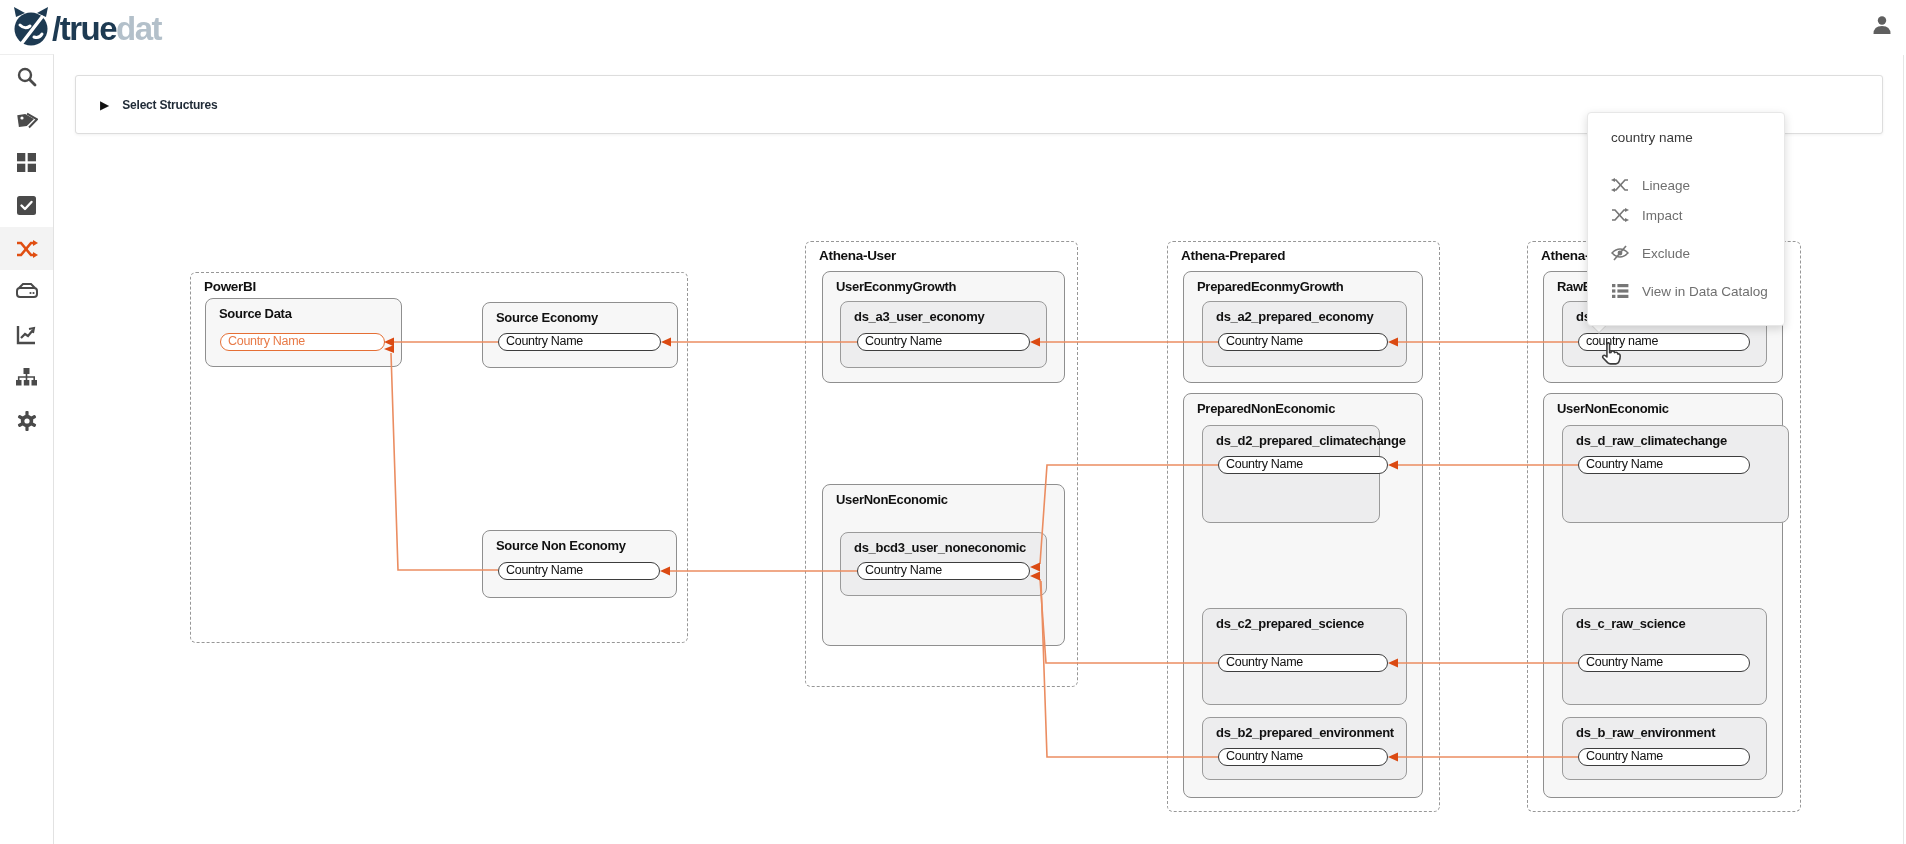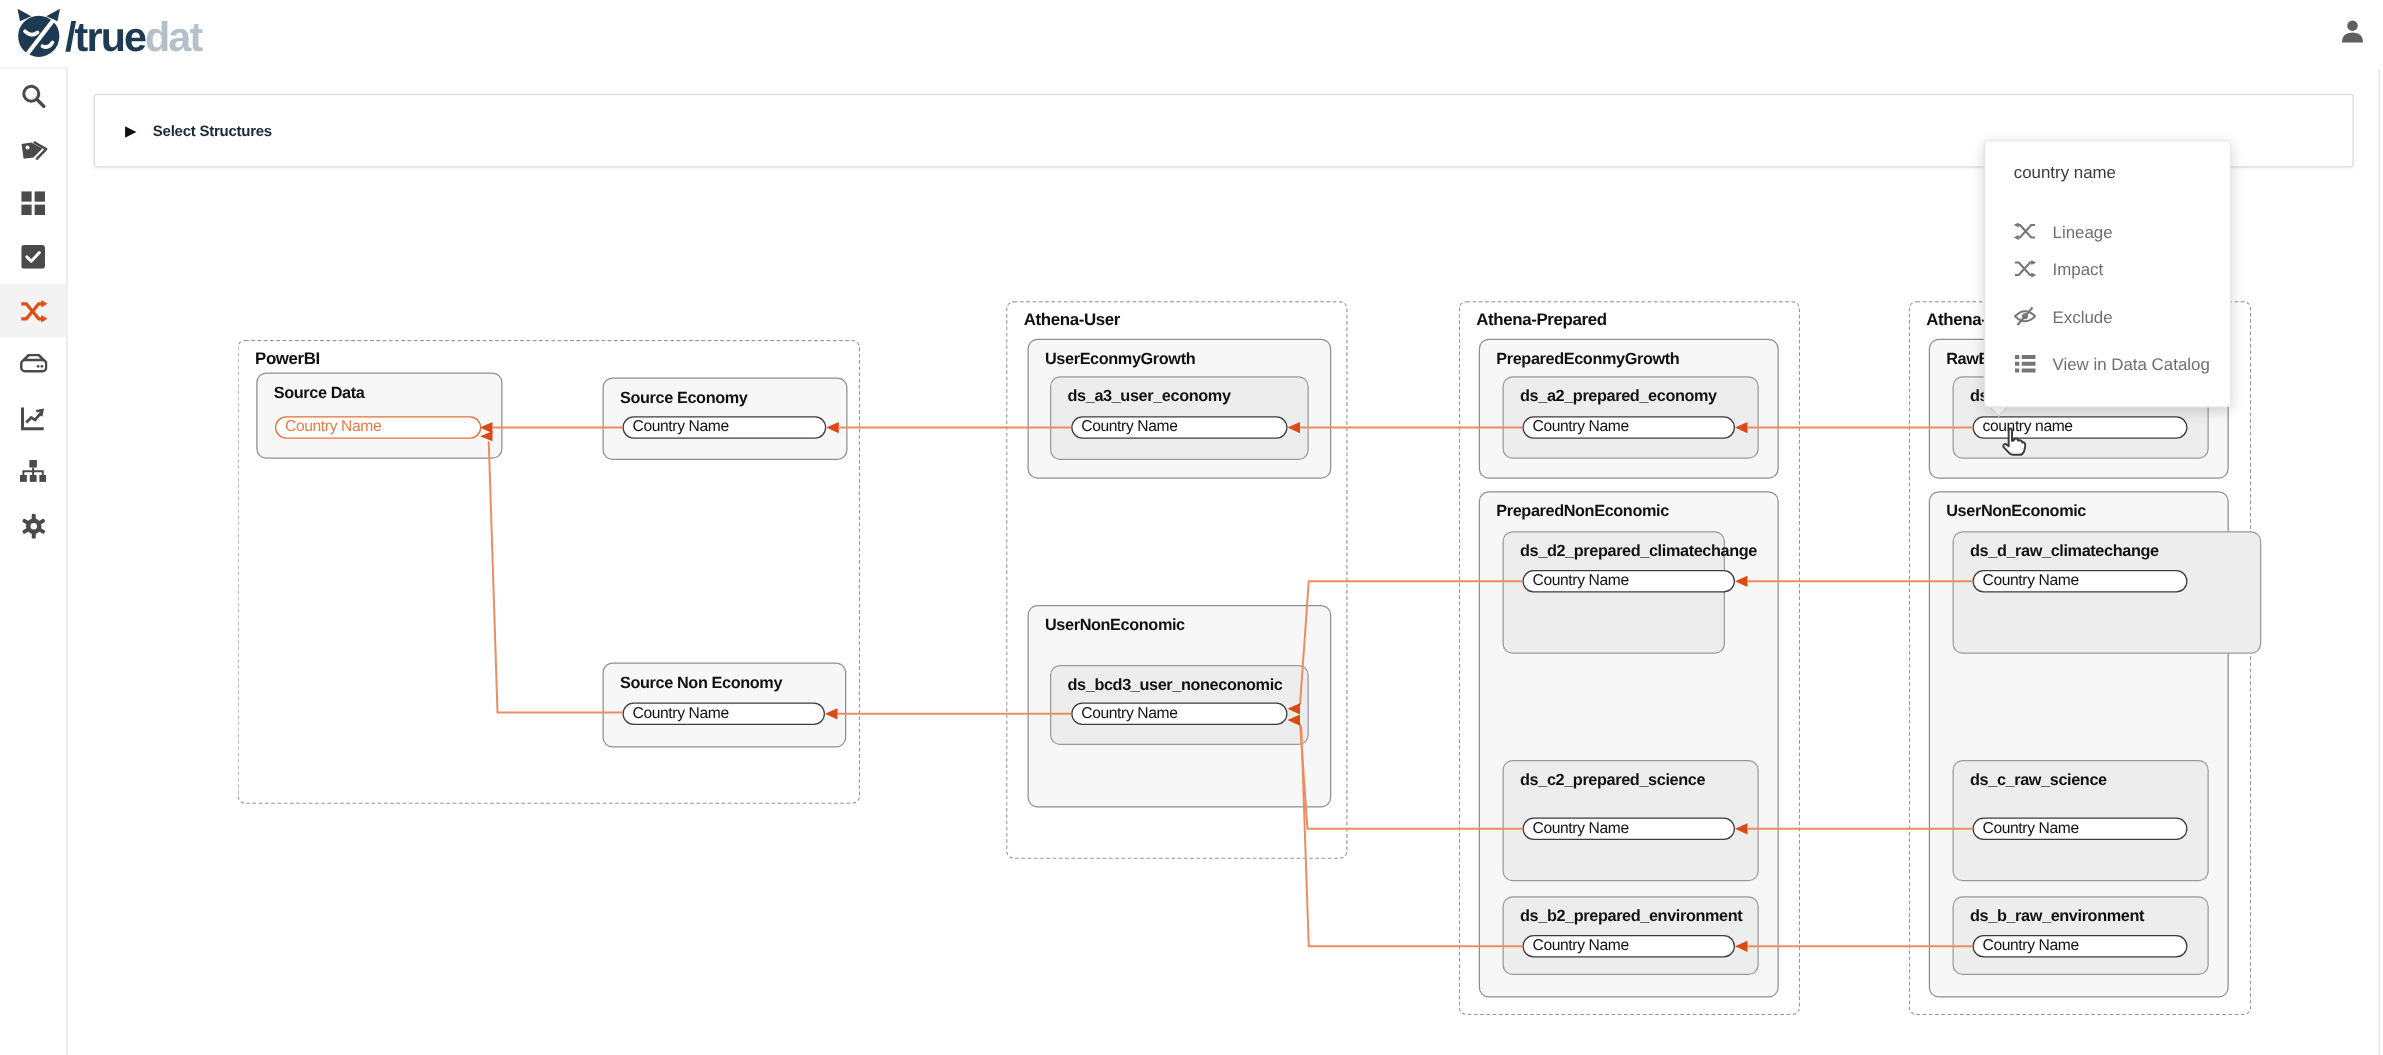--- a/index.html
+++ b/index.html
@@ -256,21 +256,21 @@
       <div class="blabel">RawEc</div>
     </div>
     <div class="dsbox" style="left:1562px;top:301px;width:205px;height:66px;">
       <div class="blabel">ds_</div>
     </div>
     <div class="field" style="left:1578px;top:333px;width:172px;">country name</div>
 
     <div class="gbox" style="left:1543px;top:393px;width:240px;height:405px;">
       <div class="blabel">UserNonEconomic</div>
     </div>
-    <div class="dsbox" style="left:1562px;top:425px;width:247px;height:98px;">
+    <div class="dsbox" style="left:1562px;top:425px;width:227px;height:98px;">
       <div class="blabel">ds_d_raw_climatechange</div>
     </div>
     <div class="field" style="left:1578px;top:456px;width:172px;">Country Name</div>
 
     <div class="dsbox" style="left:1562px;top:608px;width:205px;height:97px;">
       <div class="blabel">ds_c_raw_science</div>
     </div>
     <div class="field" style="left:1578px;top:654px;width:172px;">Country Name</div>
 
     <div class="dsbox" style="left:1562px;top:717px;width:205px;height:63px;">

